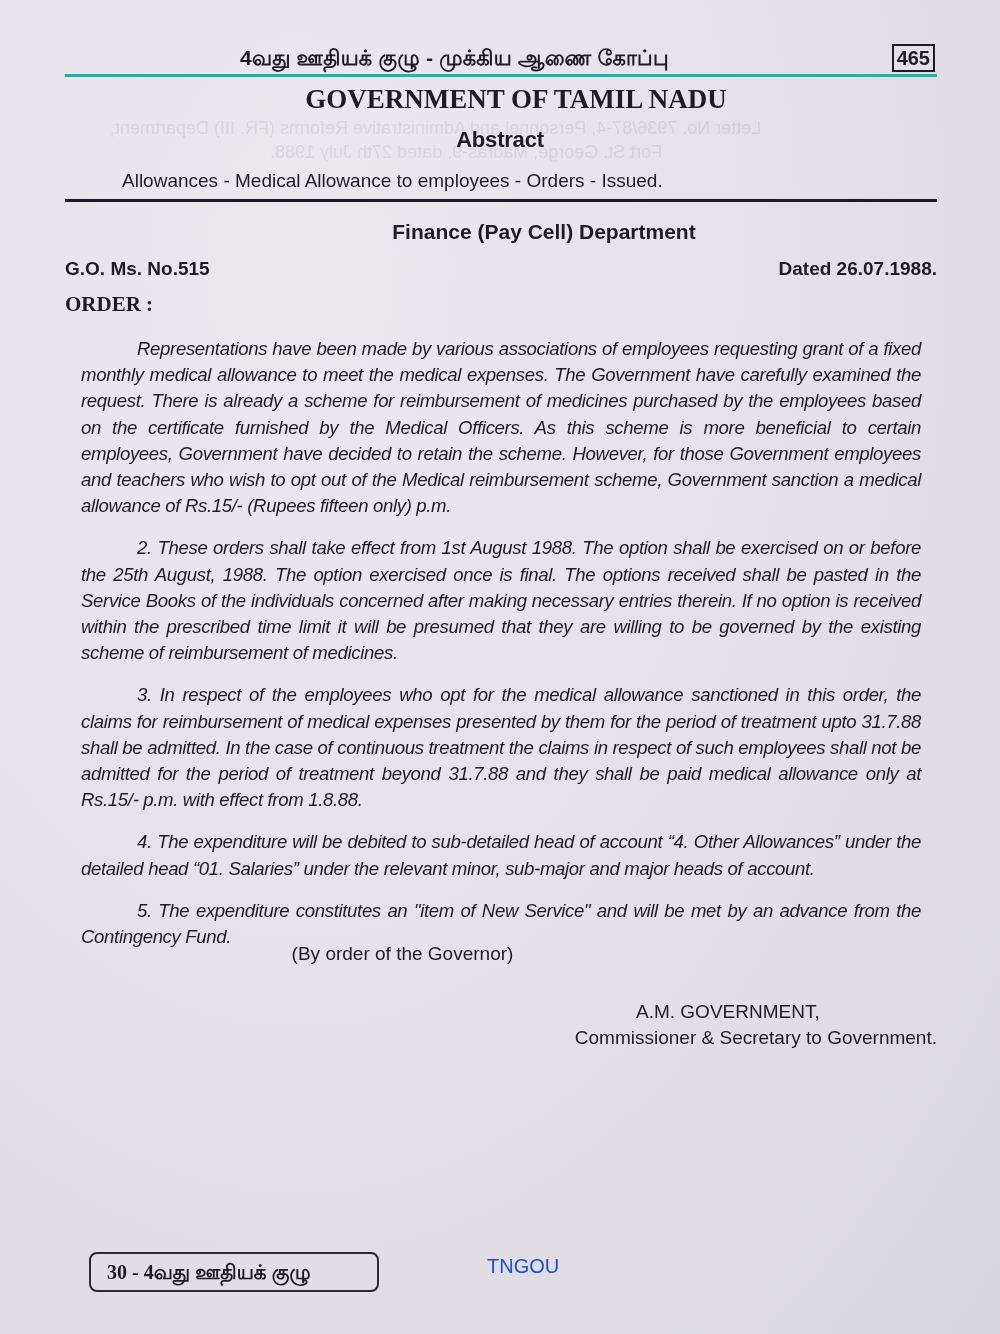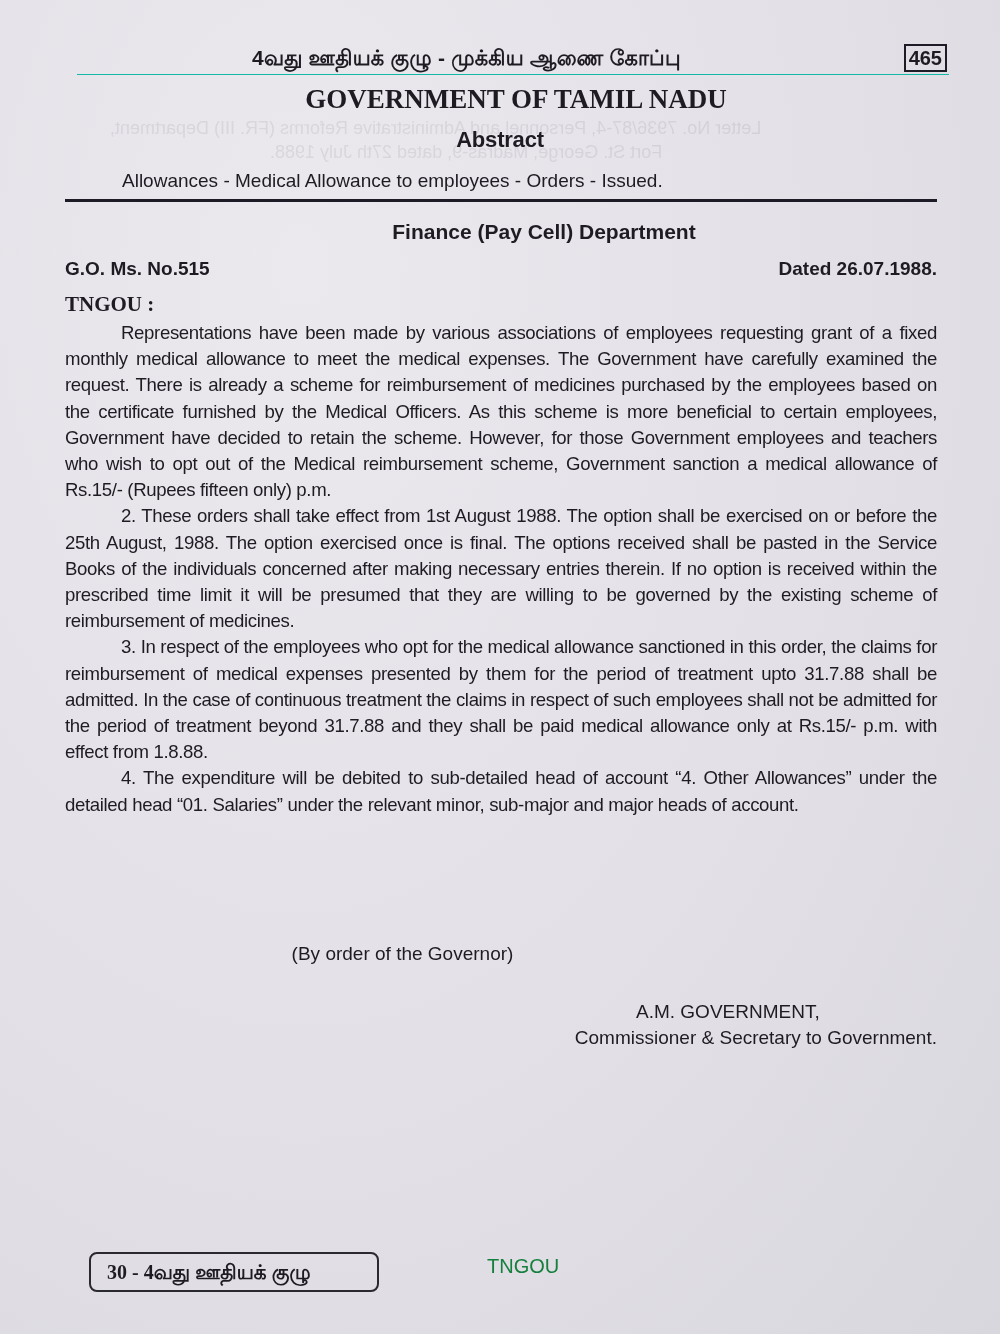--- a/index.html
+++ b/index.html
@@ -4,22 +4,22 @@
 <style>
   html, body { margin: 0; padding: 0; }
   body {
     width: 1000px; height: 1334px; position: relative; overflow: hidden;
     background: #e6e4ea;
     background-image: radial-gradient(ellipse at 30% 20%, #ebe9ee 0%, #e2e0e6 60%, #d9d7de 100%);
     color: #1e1c22;
     font-family: "Liberation Sans", sans-serif;
   }
   .running-head {
-    position: absolute; left: 77px; top: 42px; width: 872px; height: 32px;
-    border-bottom: 1px solid #14b8a6;
+    position: absolute; left: 65px; top: 42px; width: 872px; height: 32px;
+    border-bottom: 3px solid #14b8a6;
   }
   .running-head .title {
     position: absolute; left: 175px; top: 4px; font-size: 21px; font-weight: bold;
     letter-spacing: 0.2px;
   }
   .page-box {
     position: absolute; right: 2px; top: 2px; border: 2px solid #1d1b25;
     font-size: 20px; font-weight: bold; padding: 0 3px; line-height: 24px;
   }
   .gov {
@@ -43,36 +43,36 @@
   .go-no { position: absolute; left: 65px; top: 258px; font-weight: bold; font-size: 19px; }
   .dated { position: absolute; right: 63px; top: 258px; font-weight: bold; font-size: 19px; }
   .order-label {
     position: absolute; left: 65px; top: 292px; font-family: "Liberation Serif", serif;
     font-weight: bold; font-size: 21px;
   }
   .body-text {
     position: absolute; left: 65px; top: 320px; width: 872px;
     font-size: 18.6px; line-height: 26.2px; text-align: justify; letter-spacing: -0.35px;
   }
-  .body-text p { margin: 0; text-indent: 56px; }
+  .body-text p { margin: 16px; text-indent: 56px; font-style: italic; }
   .by-order {
     position: absolute; left: 0; width: 805px; top: 943px; text-align: center; font-size: 19px;
   }
   .sign-name { position: absolute; left: 636px; top: 1001px; font-size: 19px; }
   .sign-title { position: absolute; right: 63px; top: 1027px; font-size: 19px; }
   .footer-box {
     position: absolute; left: 89px; top: 1252px; width: 290px; height: 40px;
     border: 2px solid #2a2830; border-radius: 8px; box-sizing: border-box;
   }
   .footer-box span {
     position: absolute; left: 16px; top: 7px; font-family: "Liberation Serif", serif;
     font-weight: bold; font-size: 20px; text-align: center;
   }
   .watermark {
-    position: absolute; left: 487px; top: 1255px; font-size: 20px; color: #15803d;
+    position: absolute; left: 487px; top: 1255px; font-size: 20px; color: #1d4ed8;
   }
   .ghost { position: absolute; color: rgba(40,40,50,0.09); font-size: 18px; transform: scaleX(-1); white-space: nowrap; }
 </style>
 </head>
 <body>
 
 <div class="ghost" style="left:110px; top:118px;">Letter No. 7936/87-4, Personnel and Administrative Reforms (FR. III) Department,</div>
 <div class="ghost" style="left:270px; top:142px;">Fort St. George, Madras-9, dated 27th July 1988.</div>
 
 <div class="running-head">
@@ -80,27 +80,28 @@
   <span class="page-box">465</span>
 </div>
 
 <div class="gov">GOVERNMENT OF TAMIL NADU</div>
 <div class="abstract">Abstract</div>
 <div class="subject">Allowances - Medical Allowance to employees - Orders - Issued.</div>
 <div class="rule2"></div>
 <div class="dept">Finance (Pay Cell) Department</div>
 <div class="go-no">G.O. Ms. No.515</div>
 <div class="dated">Dated 26.07.1988.</div>
-<div class="order-label">TNGOU :</div>
+<div class="order-label">ORDER :</div>
 
 <div class="body-text">
   <p>Representations have been made by various associations of employees requesting grant of a fixed monthly medical allowance to meet the medical expenses. The Government have carefully examined the request. There is already a scheme for reimbursement of medicines purchased by the employees based on the certificate furnished by the Medical Officers. As this scheme is more beneficial to certain employees, Government have decided to retain the scheme. However, for those Government employees and teachers who wish to opt out of the Medical reimbursement scheme, Government sanction a medical allowance of Rs.15/- (Rupees fifteen only) p.m.</p>
   <p>2. These orders shall take effect from 1st August 1988. The option shall be exercised on or before the 25th August, 1988. The option exercised once is final. The options received shall be pasted in the Service Books of the individuals concerned after making necessary entries therein. If no option is received within the prescribed time limit it will be presumed that they are willing to be governed by the existing scheme of reimbursement of medicines.</p>
   <p>3. In respect of the employees who opt for the medical allowance sanctioned in this order, the claims for reimbursement of medical expenses presented by them for the period of treatment upto 31.7.88 shall be admitted. In the case of continuous treatment the claims in respect of such employees shall not be admitted for the period of treatment beyond 31.7.88 and they shall be paid medical allowance only at Rs.15/- p.m. with effect from 1.8.88.</p>
   <p>4. The expenditure will be debited to sub-detailed head of account “4. Other Allowances” under the detailed head “01. Salaries” under the relevant minor, sub-major and major heads of account.</p>
+  <p>5. The expenditure constitutes an "item of New Service" and will be met by an advance from the Contingency Fund.</p>
 </div>
 
 <div class="by-order">(By order of the Governor)</div>
 <div class="sign-name">A.M. GOVERNMENT,</div>
 <div class="sign-title">Commissioner &amp; Secretary to Government.</div>
 
 <div class="footer-box">
   <span>30 - 4வது ஊதியக் குழு</span>
 </div>
 <div class="watermark">TNGOU</div>

